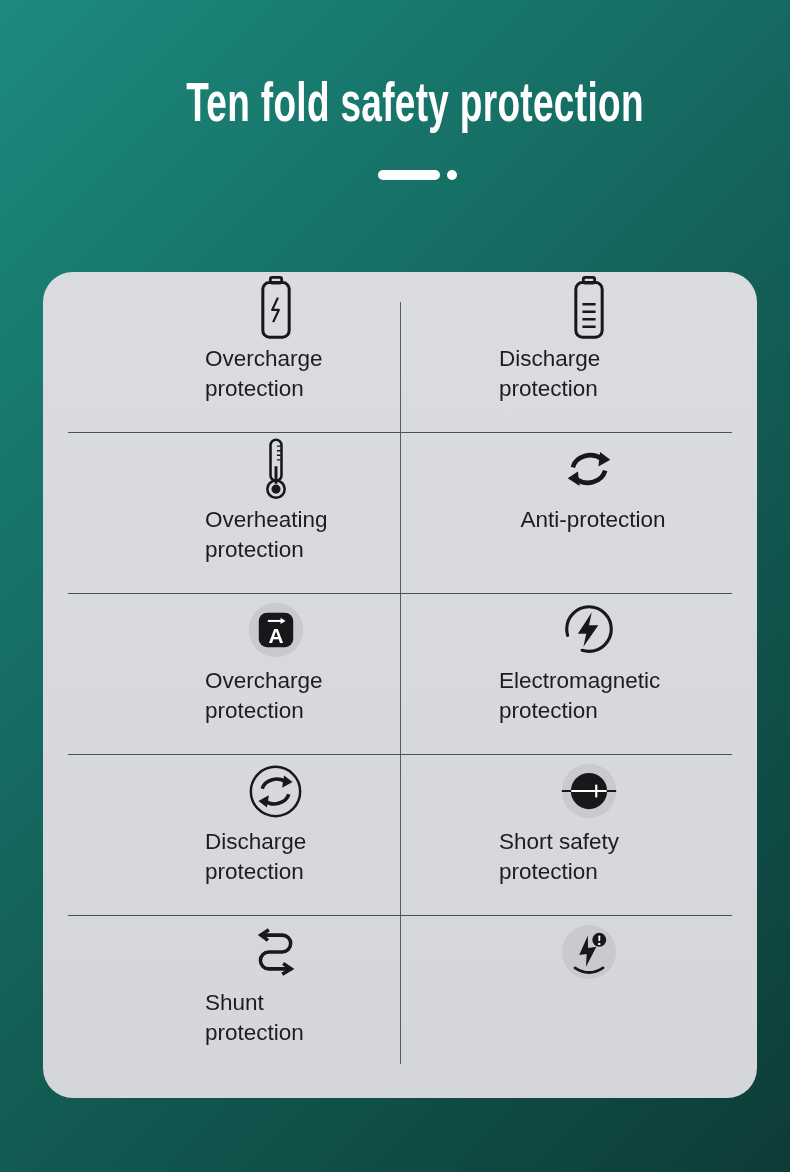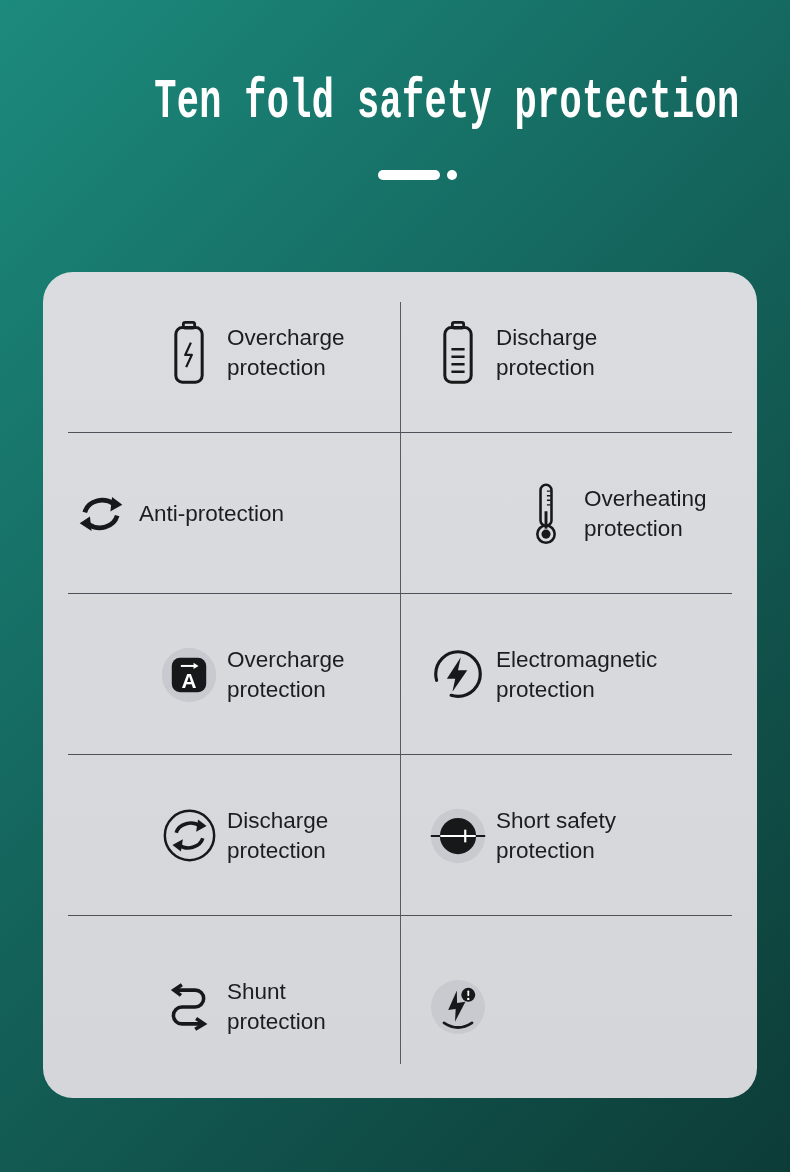--- a/index.html
+++ b/index.html
@@ -4,21 +4,21 @@
 <style>
   html,body{margin:0;padding:0;}
   body{
     width:790px;height:1172px;position:relative;overflow:hidden;
     font-family:"Liberation Sans",sans-serif;
     background:linear-gradient(135deg,
       var(--color-bg-start,#1c8a7d) 0%,
       var(--color-bg-mid,#136058) 52%,
       var(--color-bg-end,#0d3c37) 100%);
   }
-  .header{position:absolute;top:0;left:0;width:790px;text-align:center;font-family:Liberation Mono, monospace;}
+  .header{position:absolute;top:0;left:0;width:790px;text-align:center;}
   .title{
     margin:74px 0 0 0;font-size:56px;font-weight:bold;line-height:1;
     color:var(--color-title,#ffffff);white-space:nowrap;
     transform:translateX(20px) scaleX(0.66);transform-origin:50% 50%;
     letter-spacing:0.5px;
   }
   .underline{margin-top:40px;display:flex;justify-content:center;align-items:center;gap:7px;transform:translateX(22px);}
   .dash{width:62px;height:10px;border-radius:5px;background:var(--color-title,#fff);}
   .dot{width:10px;height:10px;border-radius:50%;background:var(--color-title,#fff);}
 
@@ -27,21 +27,21 @@
     border-radius:30px;overflow:hidden;
     background:linear-gradient(180deg,#dbdcdf 0%,var(--color-card-bg,#d5d6da) 100%);
   }
   .vdivider{position:absolute;left:50%;top:30px;bottom:34px;width:1px;background:#565a62;}
   .grid{width:100%;height:100%;display:grid;grid-template-rows:repeat(4,161px) 1fr;}
   .row{display:grid;grid-template-columns:1fr 1fr;position:relative;}
   .row:not(:last-child)::after{
     content:"";position:absolute;bottom:0;left:25px;right:25px;height:1px;
     background:var(--color-divider,#4d515a);
   }
-  .cell{display:flex;align-items:center;}
+  .cell{display:flex;align-items:center;flex-direction:column;}
   .cell.c1{padding-left:117px;}
   .cell.c2{padding-left:29px;align-items:center;}
   .icon-box{width:58px;height:72px;display:flex;align-items:center;justify-content:center;flex:none;margin-right:9px;color:var(--color-icon,#17181a);}
   .label{font-size:22.5px;line-height:1.33;color:var(--color-text,#1c1d20);}
   .c1 .label{max-width:150px;}
   .c2 .label{max-width:188px;}
   svg{display:block;}
   .halo{fill:var(--color-halo,#c9cad0);}
   .stroke{stroke:currentColor;fill:none;}
   .fill{fill:currentColor;}
@@ -80,42 +80,42 @@
             <rect class="stroke" x="11" y="2.5" width="12" height="6" rx="2" stroke-width="3"></rect>
             <rect class="stroke" x="3" y="8" width="28" height="58" rx="7" stroke-width="3.2"></rect>
             <path class="stroke" d="M10 31 H24 M10 39 H24 M10 47 H24 M10 55 H24" stroke-width="2.6"></path>
           </svg>
         </span>
         <span class="label">Discharge protection</span>
       </div>
     </div>
 
     <div class="row">
-      <div class="cell c2">
-        <span class="icon-box">
-          <svg width="46" height="40" viewBox="0 0 54 44">
-            <path class="stroke" d="M8 20 C12 6, 30 2, 42 10" stroke-width="5.5"></path>
-            <polygon class="fill" points="40,2 52,11 38,19"></polygon>
-            <path class="stroke" d="M46 24 C42 38, 24 42, 12 34" stroke-width="5.5"></path>
-            <polygon class="fill" points="14,25 2,33 16,42"></polygon>
-          </svg>
-        </span>
-        <span class="label">Anti-protection</span>
-      </div>
       <div class="cell c1">
         <span class="icon-box">
           <svg width="28" height="64" viewBox="0 0 30 70">
             <rect class="stroke" x="9" y="3" width="12" height="45" rx="6" stroke-width="2.8"></rect>
             <circle class="stroke" cx="15" cy="57" r="9.5" stroke-width="2.8"></circle>
             <line class="stroke" x1="15" y1="32" x2="15" y2="51" stroke-width="3.2"></line>
             <circle class="fill" cx="15" cy="57" r="5"></circle>
             <path class="stroke" d="M16 10 H20 M16 15 H20 M16 20 H20 M16 25 H20" stroke-width="1.6"></path>
           </svg>
         </span>
         <span class="label">Overheating protection</span>
+      </div>
+      <div class="cell c2">
+        <span class="icon-box">
+          <svg width="46" height="40" viewBox="0 0 54 44">
+            <path class="stroke" d="M8 20 C12 6, 30 2, 42 10" stroke-width="5.5"></path>
+            <polygon class="fill" points="40,2 52,11 38,19"></polygon>
+            <path class="stroke" d="M46 24 C42 38, 24 42, 12 34" stroke-width="5.5"></path>
+            <polygon class="fill" points="14,25 2,33 16,42"></polygon>
+          </svg>
+        </span>
+        <span class="label">Anti-protection</span>
       </div>
     </div>
 
     <div class="row">
       <div class="cell c1">
         <span class="icon-box">
           <svg width="58" height="58" viewBox="0 0 64 64">
             <circle class="halo" cx="32" cy="32" r="30"></circle>
             <rect class="fill" x="13" y="13" width="38" height="38" rx="9"></rect>
             <line class="wstroke" x1="23" y1="22" x2="38" y2="22" stroke-width="2.2"></line>

